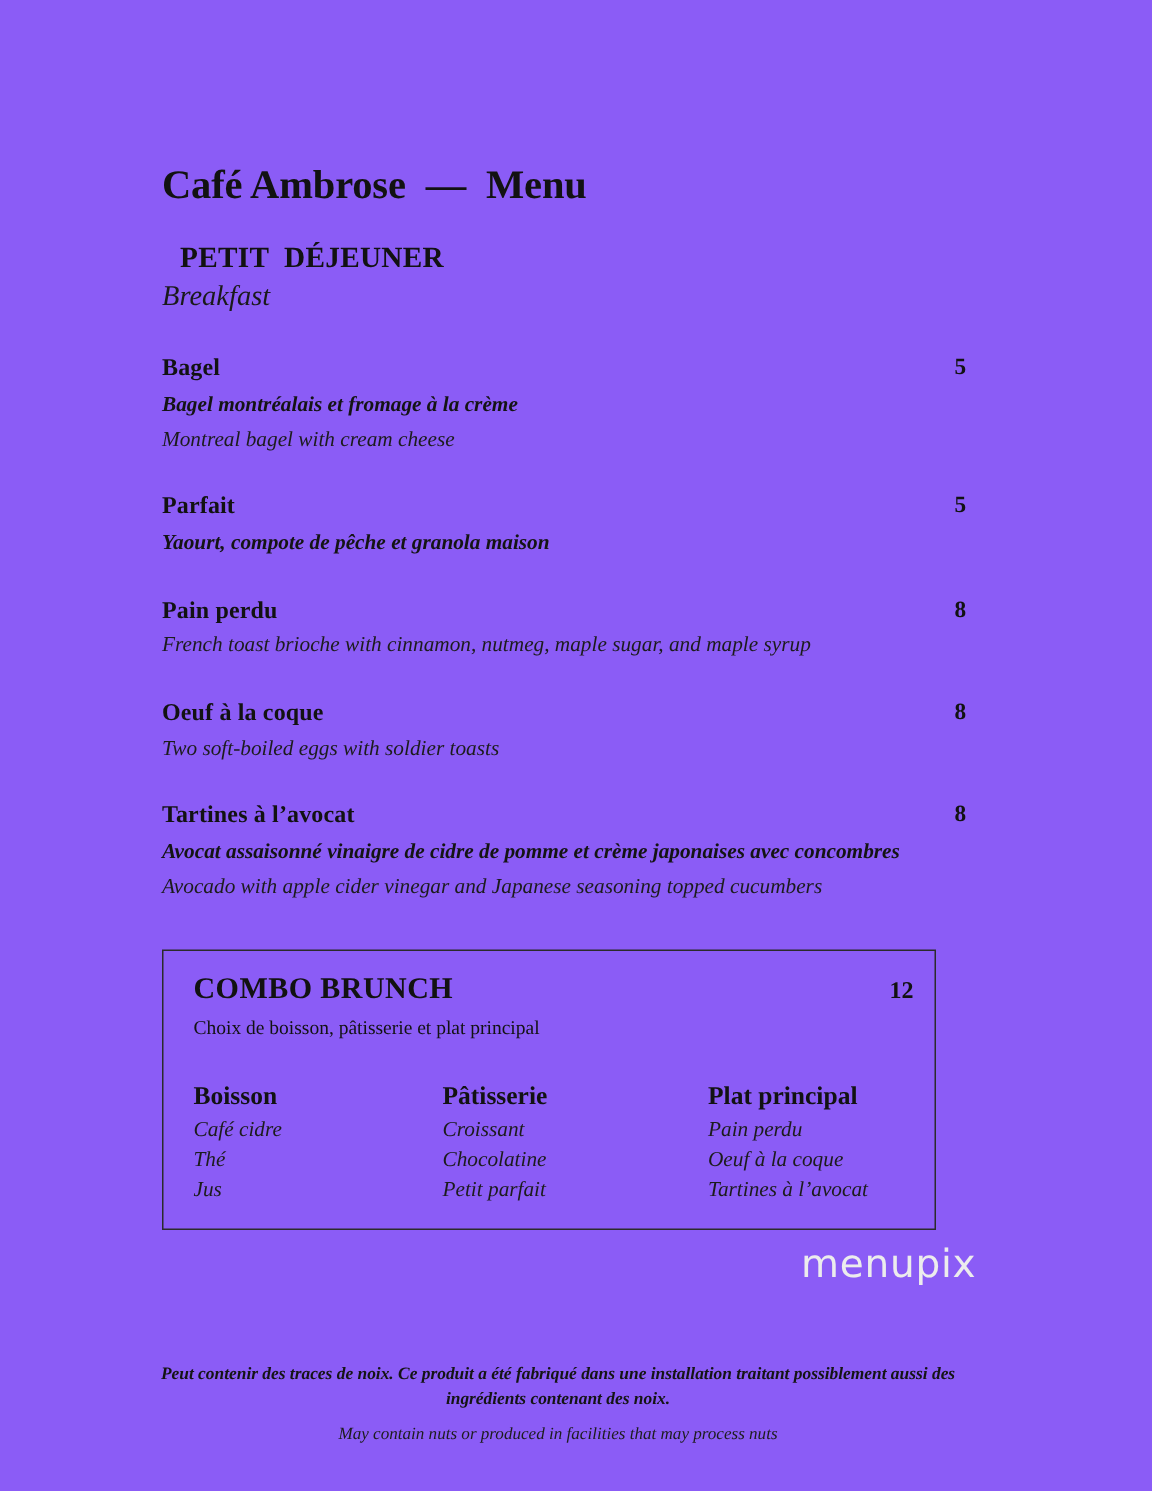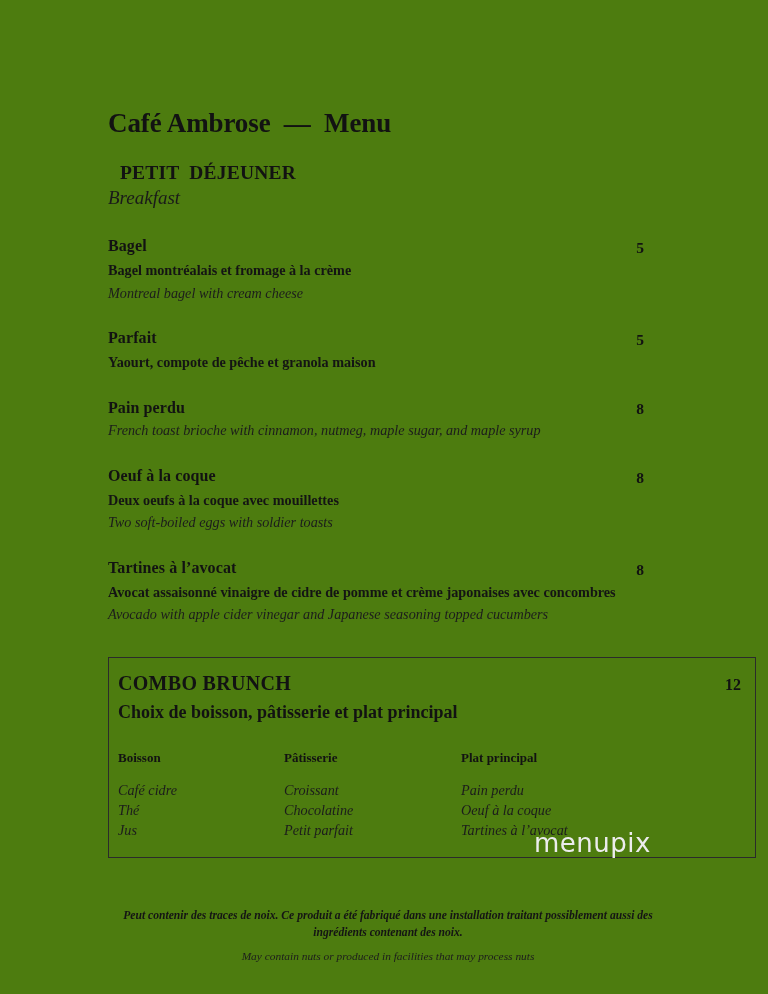--- a/index.html
+++ b/index.html
@@ -15,21 +15,21 @@
     font-family: "Liberation Serif", "DejaVu Serif", serif;
     color: #121212;
     overflow: hidden;
   }
 
   .page {
     position: absolute;
     left: 0; top: 0;
     width: 768px;
     height: 994px;
-    background: #4d7c0f;
+    background: #8b5cf6;
   }
 
   .content {
     position: absolute;
     left: 108px;
     top: 0;
     width: 552px;
   }
 
   
@@ -67,21 +67,21 @@
     margin-top: 26px;
   }
   .item {
     margin-bottom: 25px;
   }
   .item:last-child {
     margin-bottom: 0;
   }
   .item-head {
     display: flex;
-    align-items: flex-end;
+    align-items: flex-start;
     justify-content: space-between;
   }
   .item-name {
     font-size: 16px;
     font-weight: bold;
     line-height: 1.3;
     letter-spacing: 0.1px;
   }
   .item-price {
     font-size: 15.5px;
@@ -91,74 +91,75 @@
     margin-left: 16px;
     padding-right: 16px;
   }
   .item-desc-fr {
     font-size: 14.2px;
     font-weight: bold;
     line-height: 1.38;
     margin-top: 4px;
     padding-right: 18px;
     color: #141414;
+    font-style: italic;
   }
   .item-desc-en {
     font-size: 14.2px;
     font-style: italic;
     line-height: 1.38;
     margin-top: 3px;
     color: #1c1c1c;
   }
 
   
   .combo-box {
     margin-top: 32px;
     border: 1.6px solid #2b2b2b;
-    width: 648px;
+    width: 516px;
     box-sizing: border-box;
-    padding: 13px 14px 16px 9px;
+    padding: 13px 14px 16px 20px;
   }
   .combo-head {
     display: flex;
     align-items: baseline;
     justify-content: space-between;
   }
   .combo-title {
     font-size: 20px;
     font-weight: bold;
     letter-spacing: 0.3px;
     line-height: 1.2;
   }
   .combo-price {
     font-size: 16px;
     font-weight: bold;
     text-align: left;
   }
   .combo-sub {
-    font-size: 18px;
-    font-weight: bold;
+    font-size: 13px;
+    font-weight: normal;
     margin-top: 5px;
     line-height: 1.35;
   }
   .combo-columns {
     display: flex;
     margin-top: 26px;
   }
   .combo-col {
     flex: 0 0 auto;
   }
   .combo-col:nth-child(1) { width: 166px; }
   .combo-col:nth-child(2) { width: 177px; }
   .combo-col:nth-child(3) { width: auto; }
   .combo-col-head {
-    font-size: 13px;
+    font-size: 17px;
     font-weight: bold;
     line-height: 1.3;
-    margin-bottom: 13px;
+    margin-bottom: 1px;
   }
   .combo-opt {
     font-size: 14.2px;
     font-style: italic;
     line-height: 1.42;
     color: #1c1c1c;
   }
 
   
   .watermark {
@@ -170,21 +171,21 @@
     color: #ececed;
     font-family: "DejaVu Sans", sans-serif;
     user-select: none;
     pointer-events: none;
     white-space: nowrap;
   }
 
   
   .footer {
     position: absolute;
-    left: 108px;
+    left: 92px;
     top: 908px;
     width: 560px;
     text-align: center;
   }
   .footer-fr {
     font-size: 11.6px;
     font-style: italic;
     font-weight: bold;
     line-height: 1.45;
     color: #141414;
@@ -236,21 +237,20 @@
           <div class="item-price">8</div>
         </div>
         <div class="item-desc-en">French toast brioche with cinnamon, nutmeg, maple sugar, and maple syrup</div>
       </div>
 
       <div class="item">
         <div class="item-head">
           <div class="item-name">Oeuf à la coque</div>
           <div class="item-price">8</div>
         </div>
-        <div class="item-desc-fr">Deux oeufs à la coque avec mouillettes</div>
         <div class="item-desc-en">Two soft-boiled eggs with soldier toasts</div>
       </div>
 
       <div class="item">
         <div class="item-head">
           <div class="item-name">Tartines à l’avocat</div>
           <div class="item-price">8</div>
         </div>
         <div class="item-desc-fr">Avocat assaisonné vinaigre de cidre de pomme et crème japonaises avec concombres</div>
         <div class="item-desc-en">Avocado with apple cider vinegar and Japanese seasoning topped cucumbers</div>

